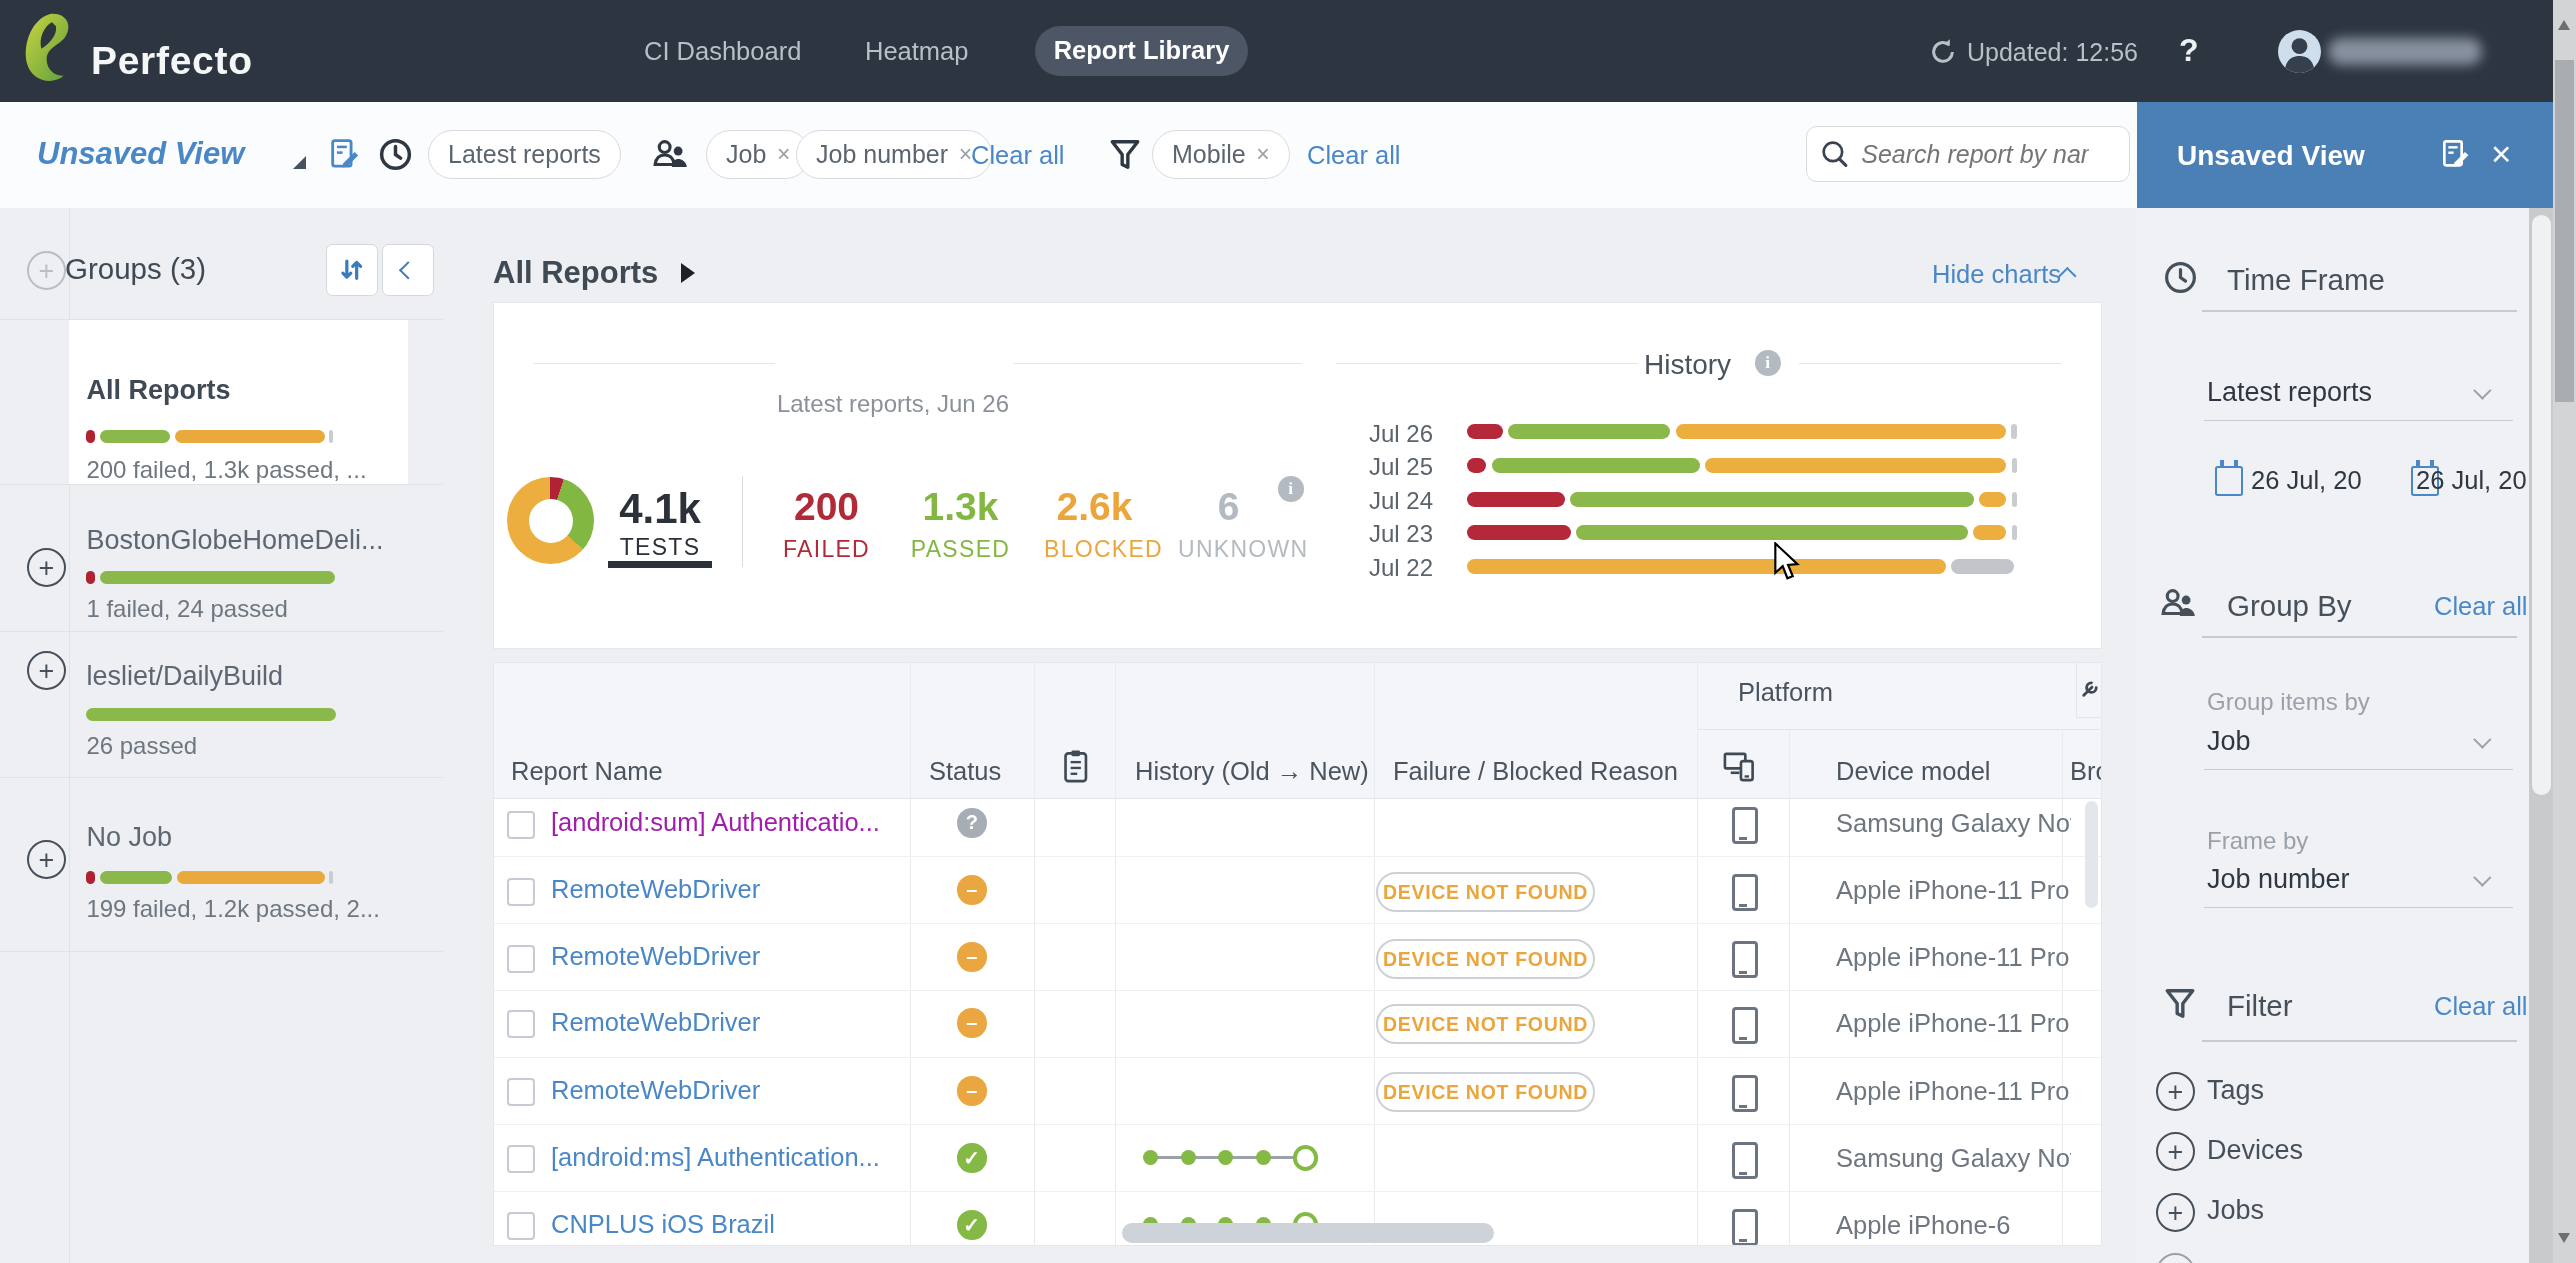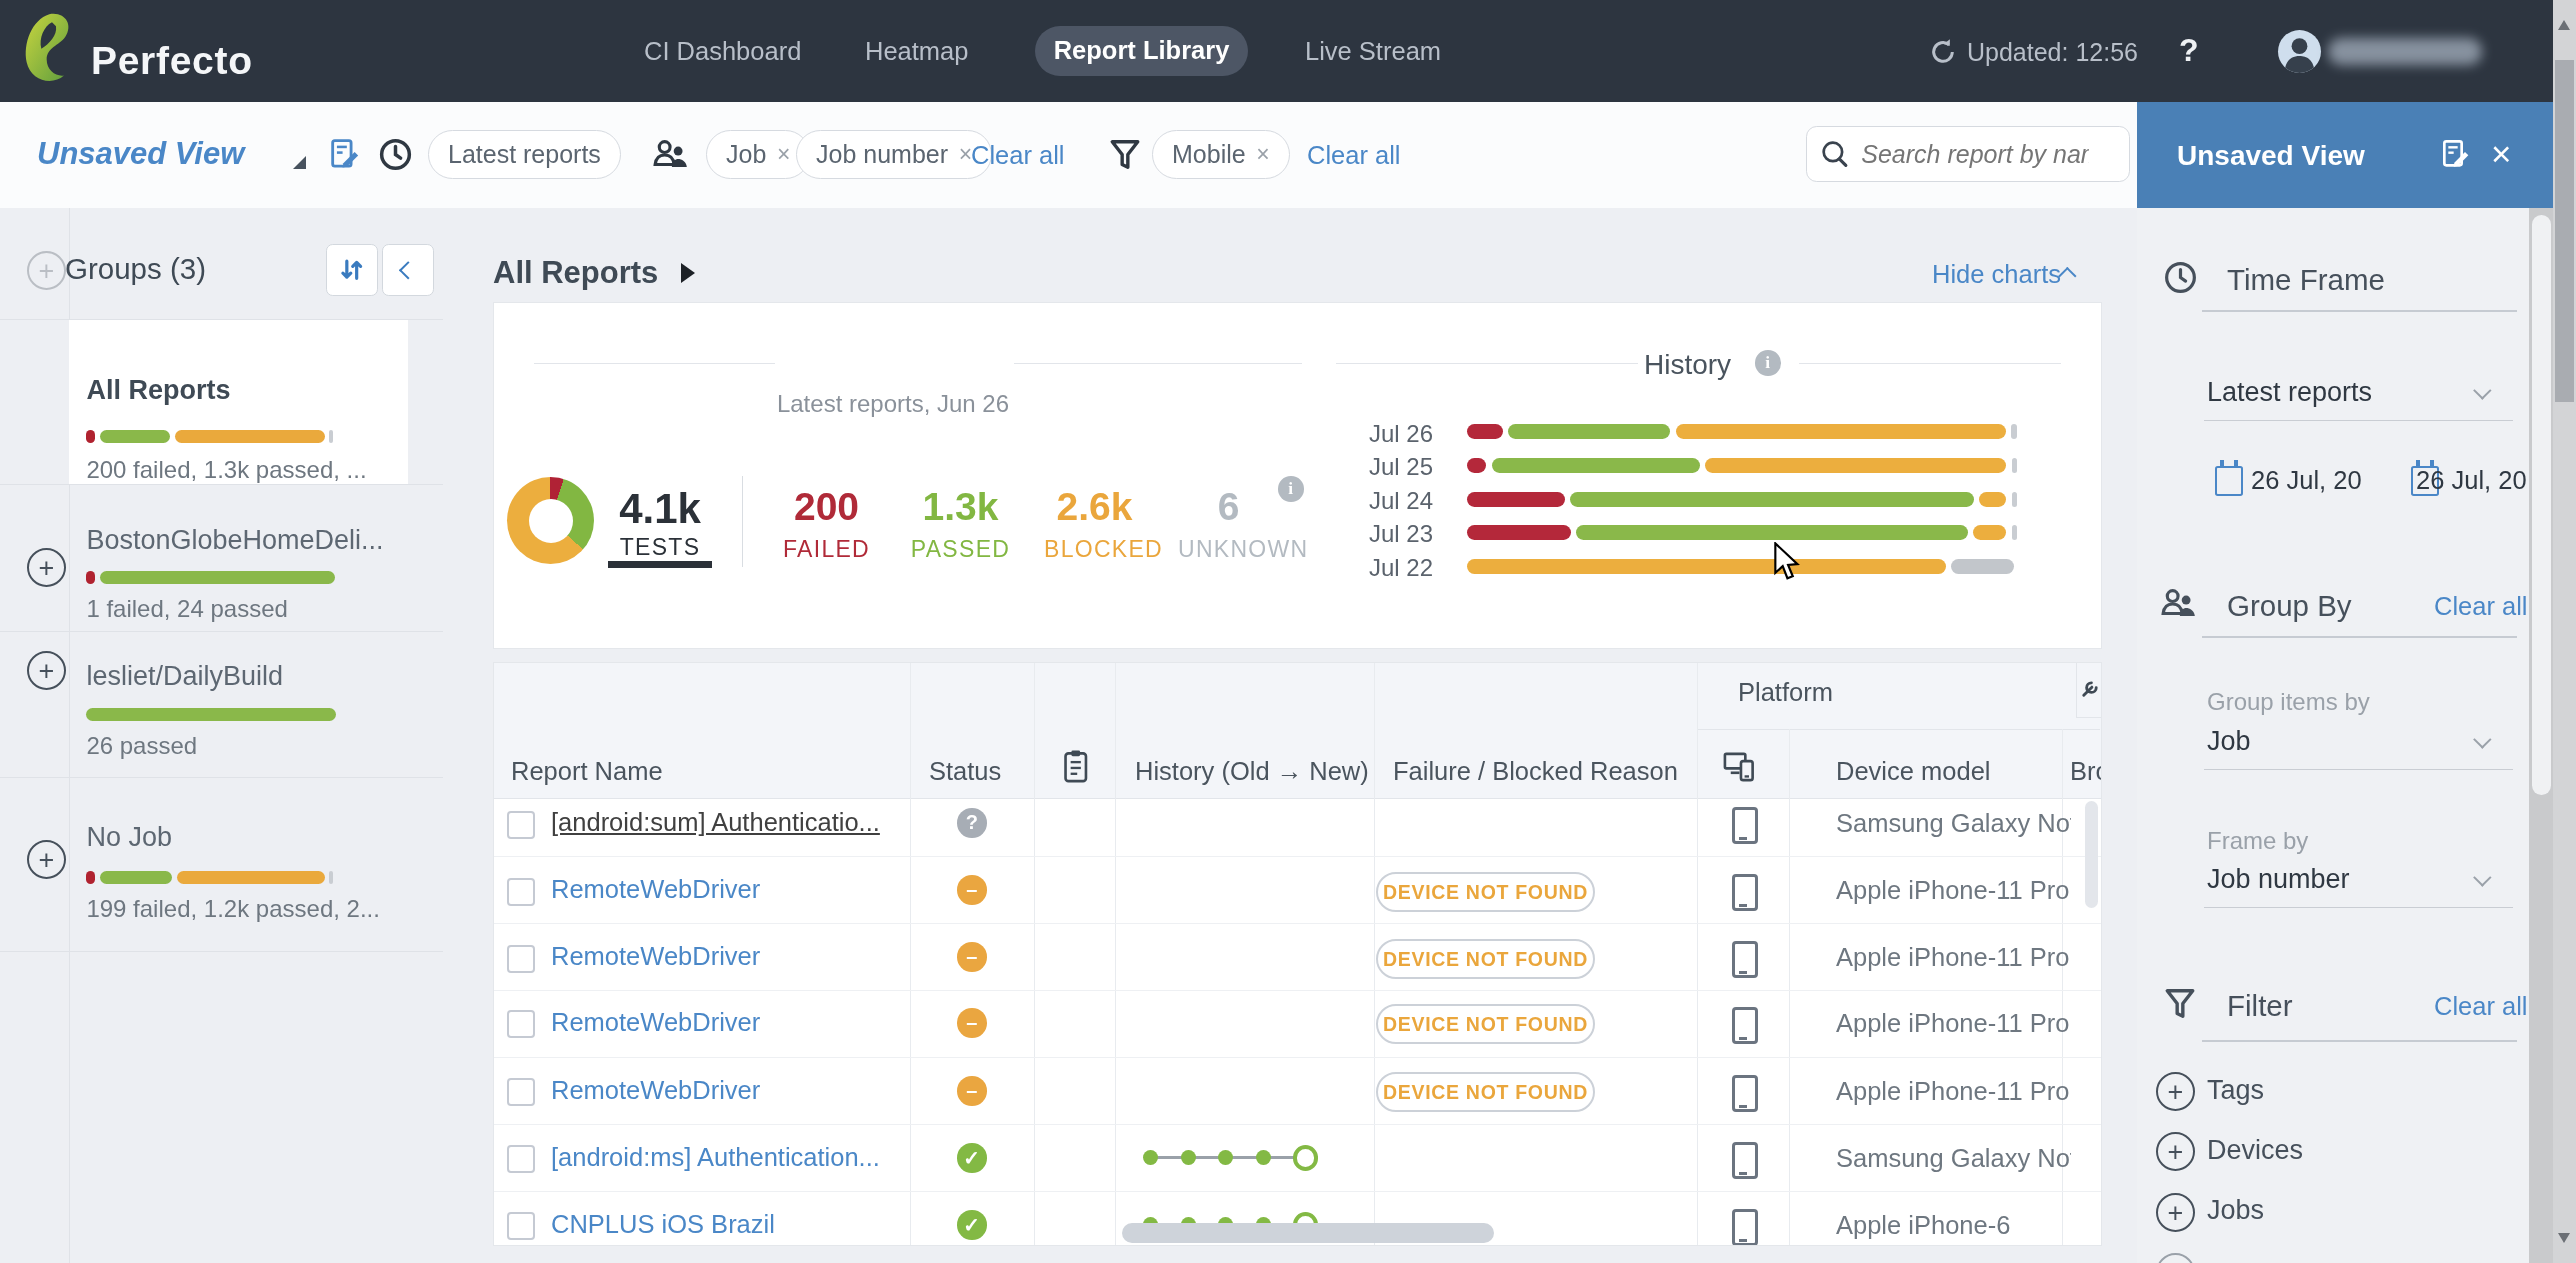--- a/index.html
+++ b/index.html
@@ -56,21 +56,21 @@
   #donut::after{content:"";position:absolute;left:21.5px;top:21.5px;width:44px;height:44px;border-radius:50%;background:#fff;}
   
   #rtable{position:absolute;left:50px;top:454px;width:1607px;height:582px;background:#fff;border:0.7px solid #e4e7eb;overflow:hidden;}
   .thead{position:absolute;left:0;top:0;width:1607px;height:135px;background:#f3f5f9;border-bottom:1.3px solid #e2e5ea;}
   .thlab{position:absolute;font-size:25.5px;color:#4a545e;white-space:nowrap;}
   .colline{position:absolute;top:0;width:1.3px;height:582px;background:#e8ebef;}
   .rowline{position:absolute;left:0;width:1607px;height:1.3px;background:#eef0f3;}
   .cb{position:absolute;left:13.4px;width:24px;height:24px;border:2px solid #c5cad3;border-radius:4px;background:#fff;cursor:pointer;}
   .rname{position:absolute;left:57px;font-size:25.5px;white-space:nowrap;overflow:hidden;max-width:349px;cursor:pointer;}
   .rname.link{color:#4a87c7;}
-  .rname.plain{color:#404040;text-decoration:underline;}
+  .rname.plain{color:#a21caf;}
   .st{position:absolute;left:463px;width:29.5px;height:29.5px;border-radius:50%;color:#fff;display:flex;align-items:center;justify-content:center;
       font-size:20px;font-weight:bold;}
   .st.unknown{background:#a7adb5}.st.blocked{background:#eaa640}.st.passed{background:#83b944}
   .badge{position:absolute;left:882px;width:215px;height:36px;border:2px solid #ccd1d8;border-radius:20px;background:#fff;
          color:#eaa63c;font-weight:bold;font-size:19.5px;letter-spacing:0.7px;display:flex;align-items:center;justify-content:center;}
   .dots{position:absolute;left:649px;width:195px;height:27px;}
   .dots .line{position:absolute;left:6.7px;top:12px;width:168px;height:3.4px;background:#9aa1a9;}
   .dots i{position:absolute;top:6px;width:14.8px;height:14.8px;border-radius:50%;background:#83b944;}
   .dots i.ring{top:1.3px;width:17.4px;height:17.4px;background:#fff;border:4px solid #83b944;}
   .devicon{position:absolute;left:1238px;width:20px;height:31px;border:3.4px solid #6b7480;border-radius:4px;}
@@ -118,23 +118,20 @@
 
 
     <div class="navitem" style="left:644px">
         <span>CI Dashboard</span>
       </div>
     <div class="navitem" style="left:865px">
         <span>Heatmap</span>
       </div>
     <div class="navpill">
         <span>Report Library</span>
-      </div>
-    <div class="navitem" style="left:1305px">
-        <span>Live Stream</span>
       </div>
 
     <svg class="abs" style="left:1927px;top:36px" width="32" height="32" viewBox="0 0 24 24">
       <path d="M19 12 a7 7 0 1 1 -2.5-5.4" fill="none" stroke="#b8bfc9" stroke-width="2.2"></path>
       <path d="M17.2 2.5 L17 7.5 L12.5 6" fill="#b8bfc9"></path>
     </svg>
     <span class="abs" style="left:1967px;top:38px;font-size:25px;color:#b8bfc9">Updated: 12:56</span>
     <span class="abs" style="left:2179px;top:32px;font-size:32px;color:#eef1f4;font-weight:bold">?</span>
     <span class="abs" style="left:2278px;top:30px;width:43px;height:43px;border-radius:50%;background:#cfdeed;overflow:hidden">
       <svg width="43" height="43" viewBox="0 0 24 24">

